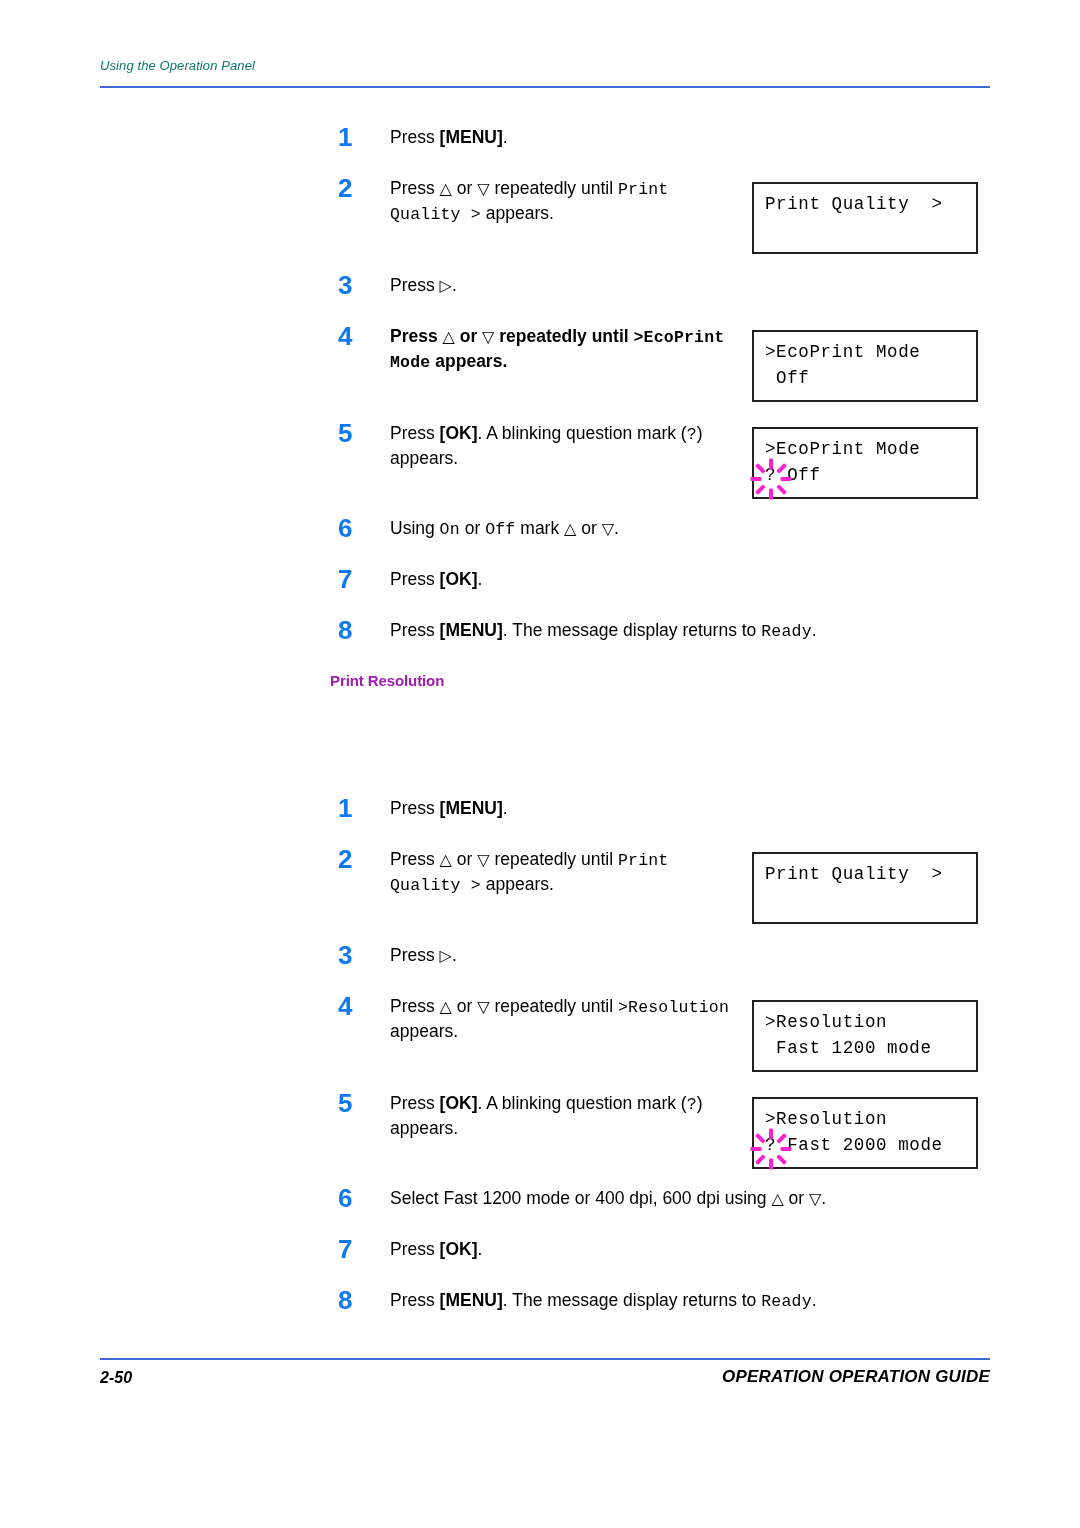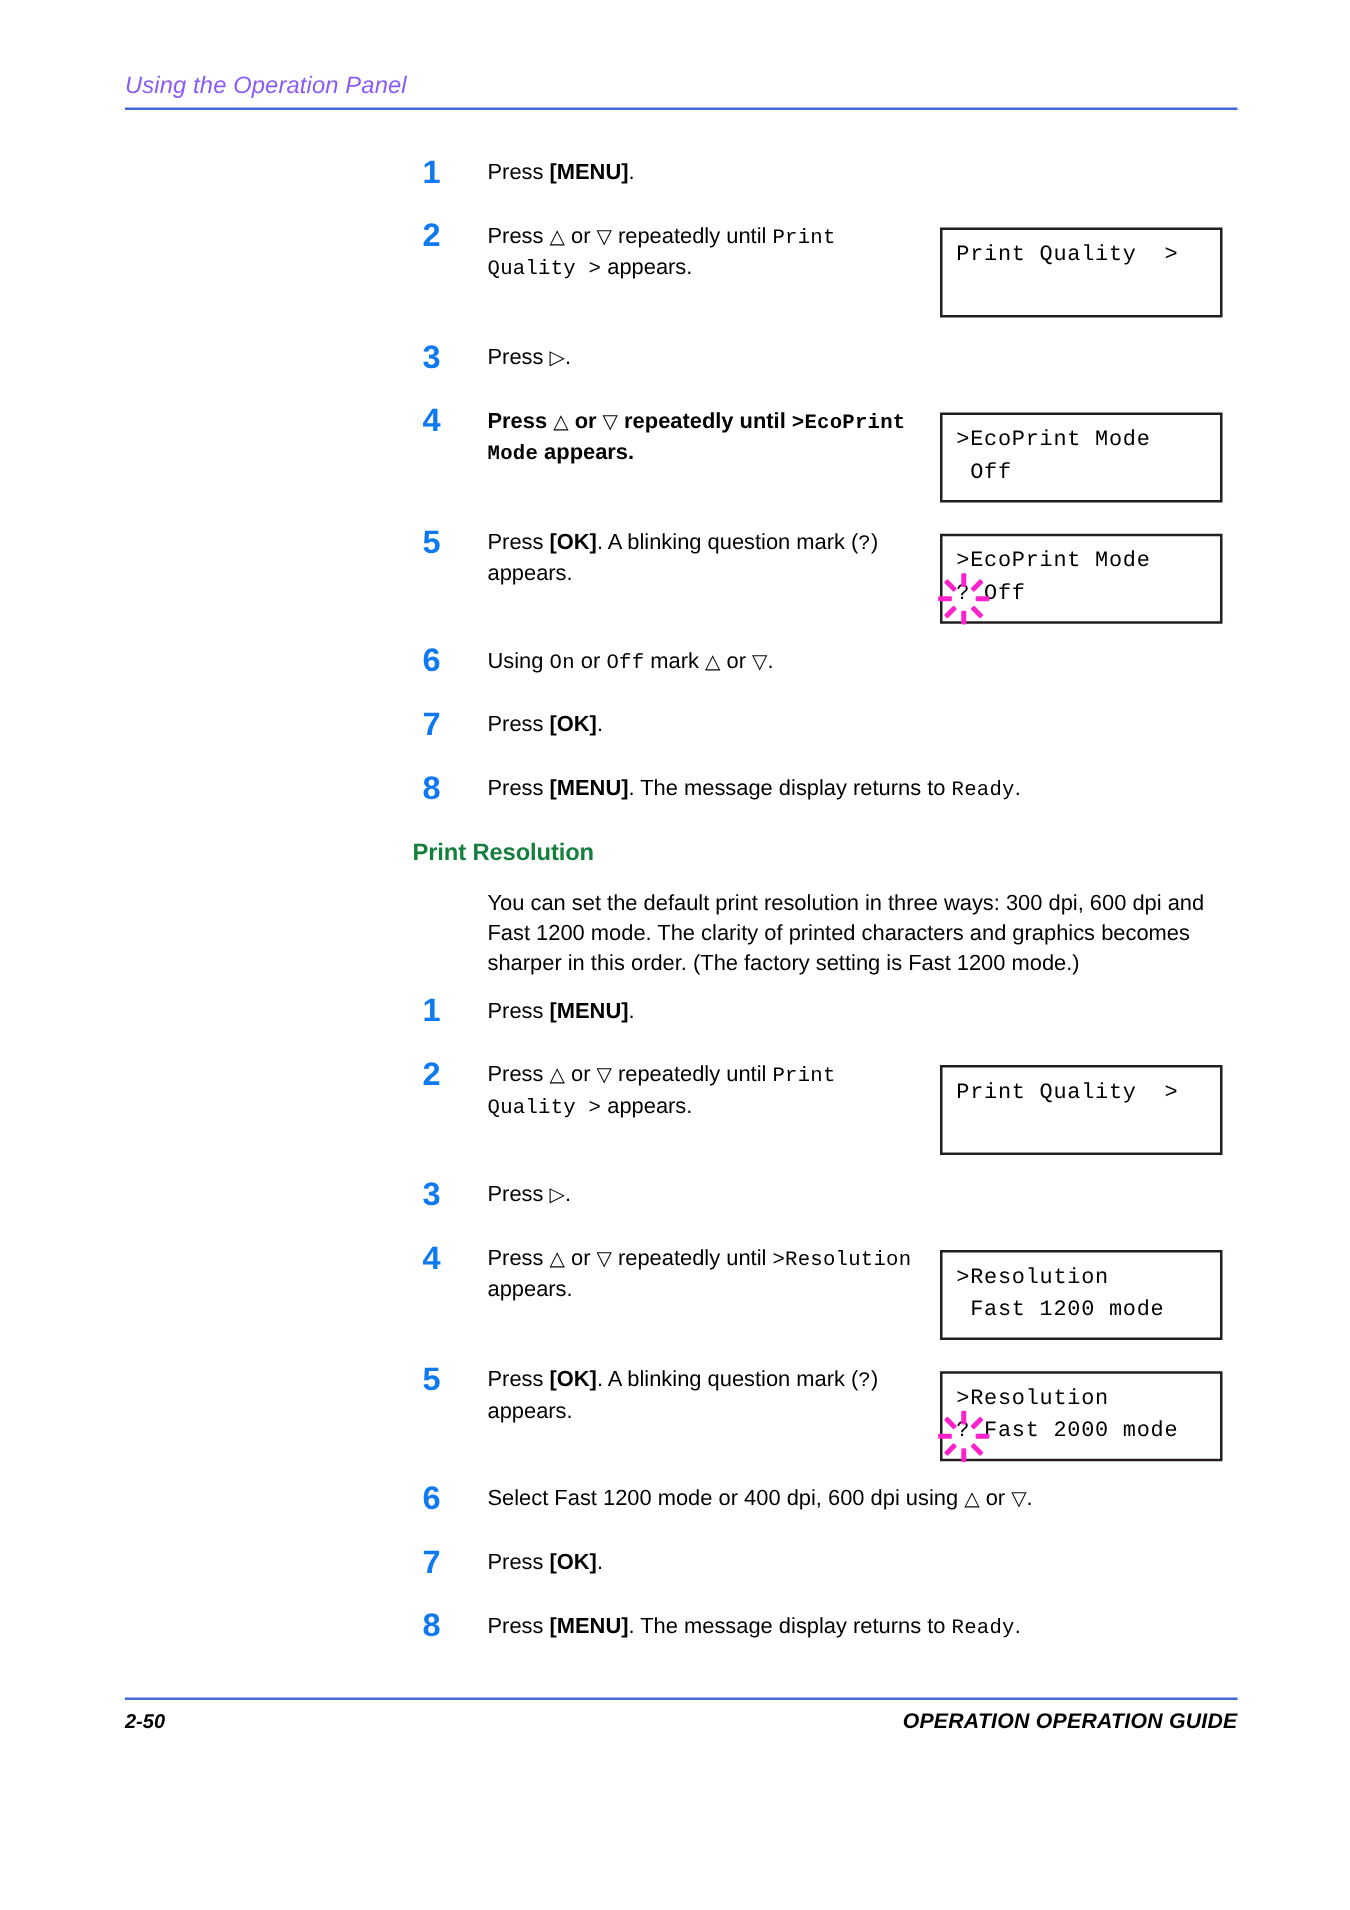--- a/index.html
+++ b/index.html
@@ -21,25 +21,25 @@
     left: 0; top: 0;
     width: 1080px;
     height: 1528px;
   }
 
   
   .hdr {
     position: absolute;
     left: 100px;
     top: 58px;
-    font-size: 19px;
+    font-size: 13px;
     font-style: italic;
     font-weight: 400;
     letter-spacing: 0.1px;
-    color: #8b5cf6;
+    color: #0f766e;
   }
   .hdr-rule {
     position: absolute;
     left: 100px;
     top: 86px;
     width: 890px;
     height: 2px;
     background: #4169D8;
   }
 
@@ -76,23 +76,23 @@
   .tri {
     font-family: "DejaVu Sans", sans-serif;
     font-size: 16px;
     line-height: 1;
   }
 
   
   .sec-head {
     position: absolute;
     left: 330px;
-    font-size: 19px;
-    font-weight: bold;
-    color: #15803d;
+    font-size: 15px;
+    font-weight: bold;
+    color: #a21caf;
     letter-spacing: -0.1px;
   }
   .sec-body {
     position: absolute;
     left: 390px;
     width: 600px;
     font-size: 17.5px;
     line-height: 24px;
     color: #000;
   }
@@ -196,21 +196,20 @@
       <div class="step-body" style="top: 422px; width: 360px;"><span>Press </span><span class="key" style="font-weight: bold;">[OK]</span><span>. A blinking question mark (</span><span class="mono">?</span><span>) appears.</span></div>
       <div class="step-num" style="top: 515px;">6</div>
       <div class="step-body" style="top: 517px; width: 420px;"><span>Using </span><span class="mono">On</span><span> or </span><span class="mono">Off</span><span> mark </span><span class="tri">△</span><span> or </span><span class="tri">▽</span><span>.</span></div>
       <div class="step-num" style="top: 566px;">7</div>
       <div class="step-body" style="top: 568px; width: 420px;"><span>Press </span><span class="key" style="font-weight: bold;">[OK]</span><span>.</span></div>
       <div class="step-num" style="top: 617px;">8</div>
       <div class="step-body" style="top: 619px; width: 520px;"><span>Press </span><span class="key" style="font-weight: bold;">[MENU]</span><span>. The message display returns to </span><span class="mono">Ready</span><span>.</span></div>
     </div>
 
   <div class="sec-head" id="pr-head" style="top:672px;">Print Resolution</div>
-  <div class="sec-body" id="pr-para" style="top:710px;">You can set the default print resolution in three ways: 300 dpi, 600 dpi and Fast 1200 mode. The clarity of printed characters and graphics becomes sharper in this order. (The factory setting is Fast 1200 mode.)</div>
 
   <div class="steps" id="pr-steps">
       <div class="step-num" style="top: 795px;">1</div>
       <div class="step-body narrow" style="top: 797px;"><span>Press </span><span class="key" style="font-weight: bold;">[MENU]</span><span>.</span></div>
       <div class="step-num" style="top: 846px;">2</div>
       <div class="step-body narrow" style="top: 848px;"><span>Press </span><span class="tri">△</span><span> or </span><span class="tri">▽</span><span> repeatedly until </span><span class="mono">Print Quality &gt;</span><span> appears.</span></div>
       <div class="step-num" style="top: 942px;">3</div>
       <div class="step-body narrow" style="top: 944px;"><span>Press </span><span class="tri">▷</span><span>.</span></div>
       <div class="step-num" style="top: 993px;">4</div>
       <div class="step-body narrow" style="top: 995px;"><span>Press </span><span class="tri">△</span><span> or </span><span class="tri">▽</span><span> repeatedly until </span><span class="mono">&gt;Resolution</span><span> appears.</span></div>

